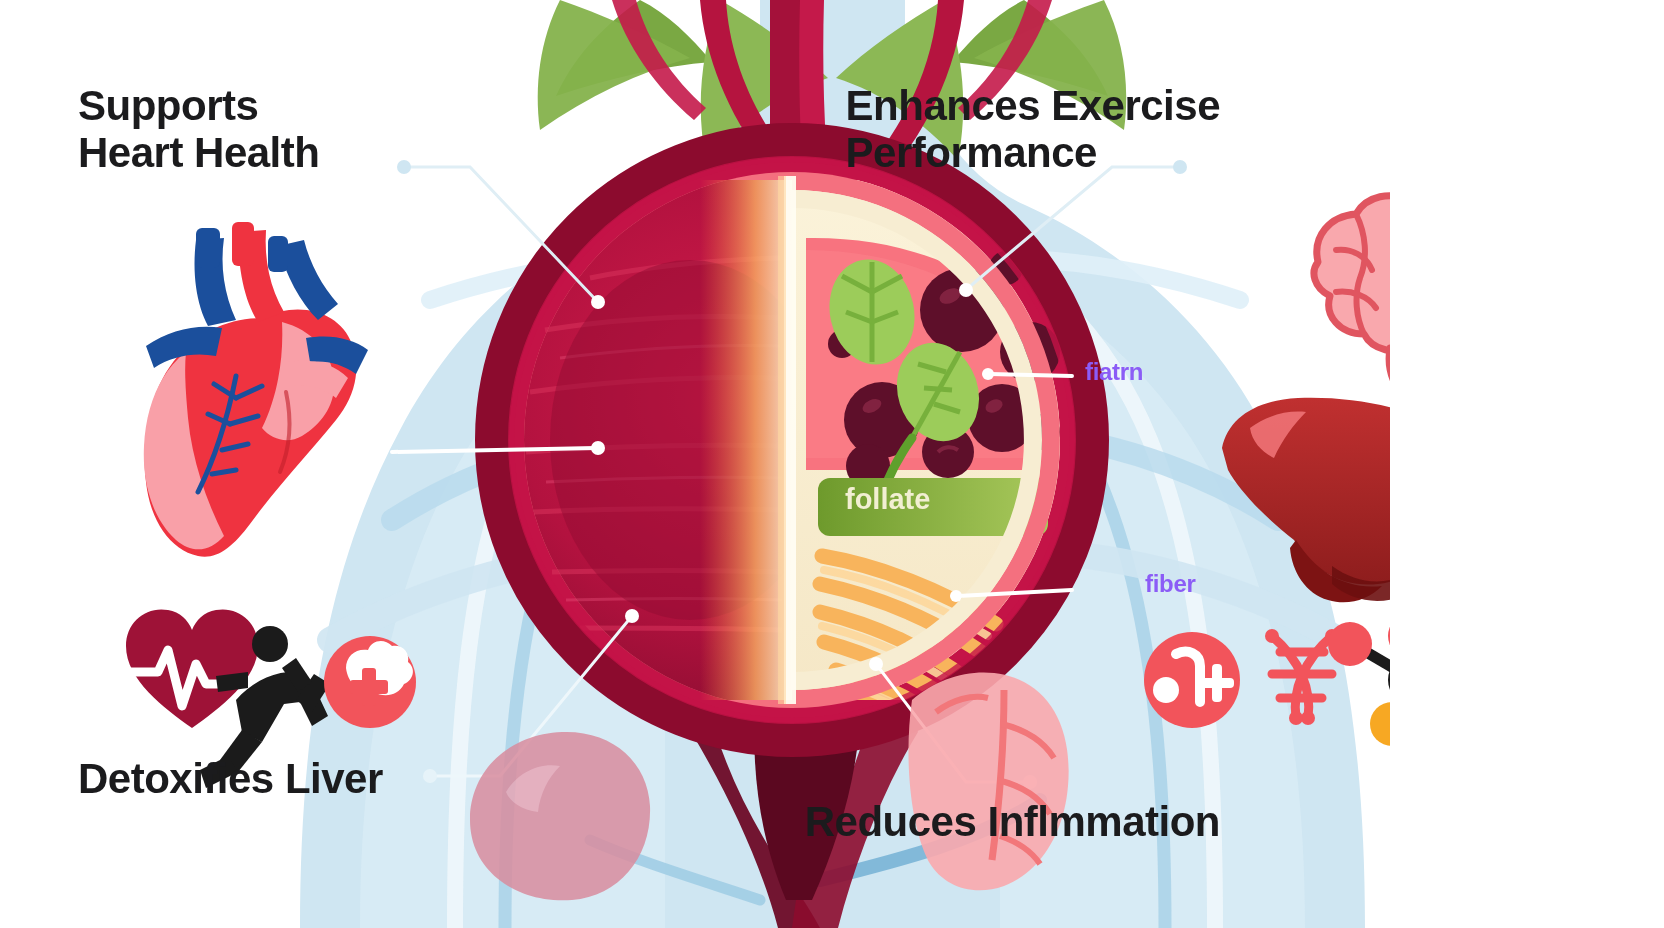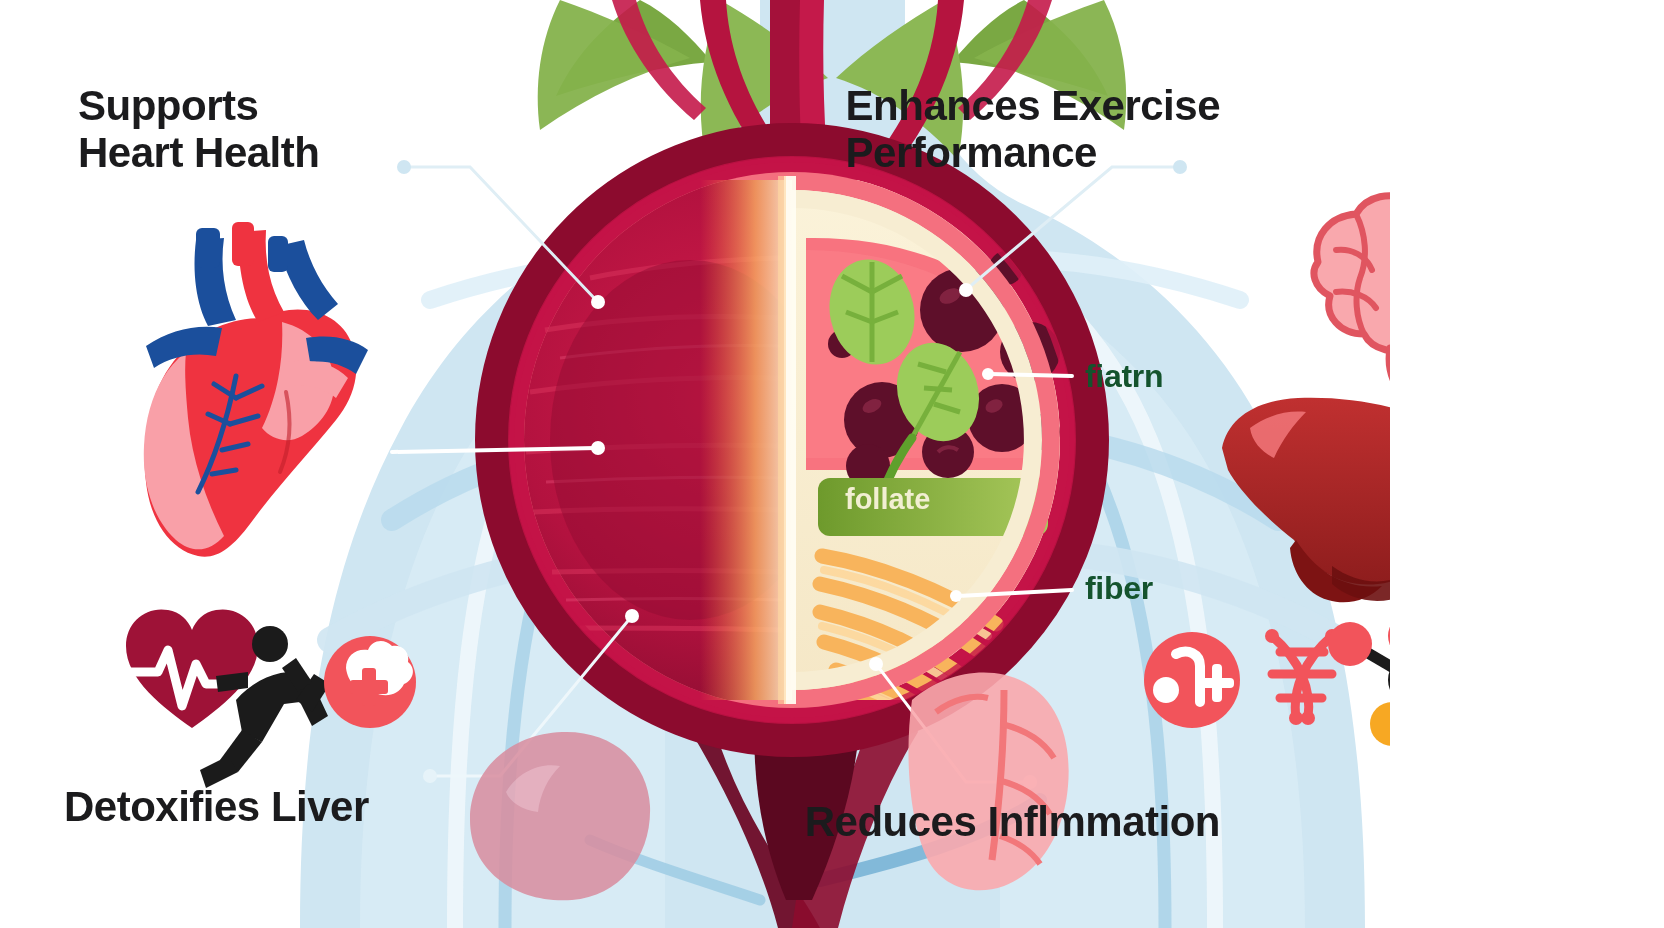--- a/index.html
+++ b/index.html
@@ -17,29 +17,29 @@
     position:absolute;
     font-weight:700;
     color:#1b1b1d;
     letter-spacing:-0.5px;
     line-height:1.12;
     white-space:pre-line;
   }
   .label-corner{font-size:42px;}
   .label-tl{left:78px;top:82px;text-align:left;}
   .label-tr{right:170px;top:82px;}
-  .label-bl{left:64px;top:755px;text-align:center;margin-top:28px;}
+  .label-bl{left:78px;top:755px;text-align:center;}
   .label-br{right:170px;top:755px;text-align:right;margin-top:43px;}
 
   .label-inner{
     position:absolute;
-    font-size:32px;font-weight:700;color:#14532d;letter-spacing:-0.3px;
+    font-size:24px;font-weight:700;color:#8b5cf6;letter-spacing:-0.3px;
   }
   .label-fiatrn{left:1085px;top:358px;}
-  .label-fiber{left:1085px;top:570px;}
+  .label-fiber{left:1145px;top:570px;}
 
   .pilltext{
     position:absolute;left:845px;top:483px;
     font-size:29px;font-weight:700;color:#f2efd2;letter-spacing:0px;
   }
 </style>
 </head>
 <body>
 
 <div class="stage">

